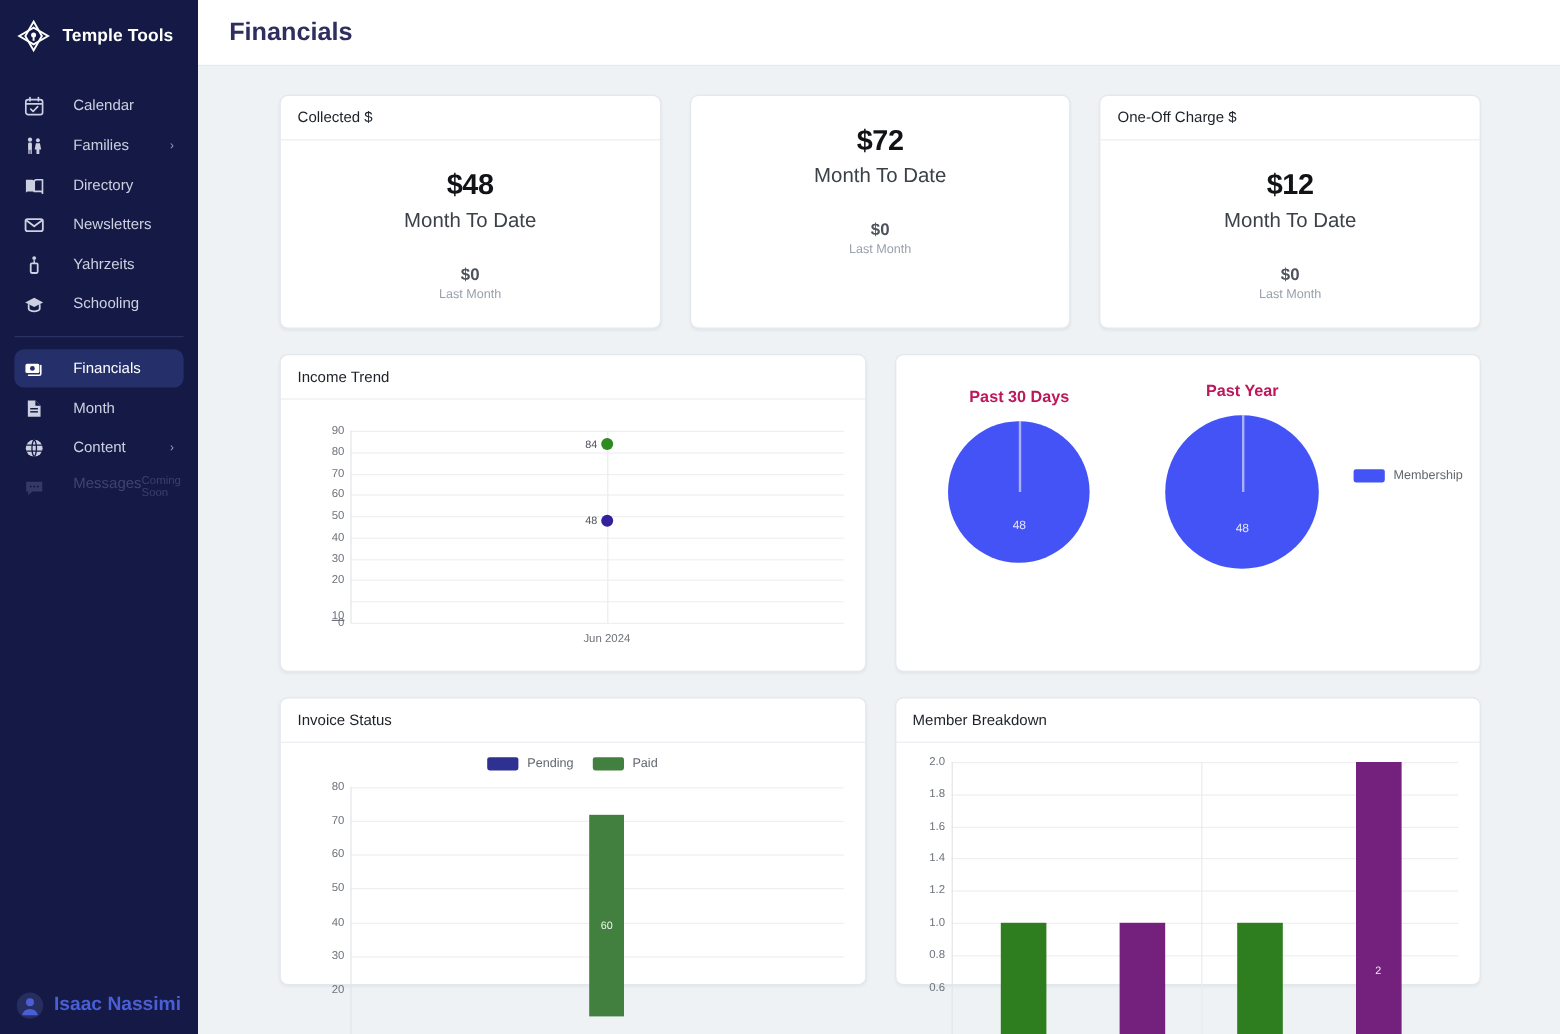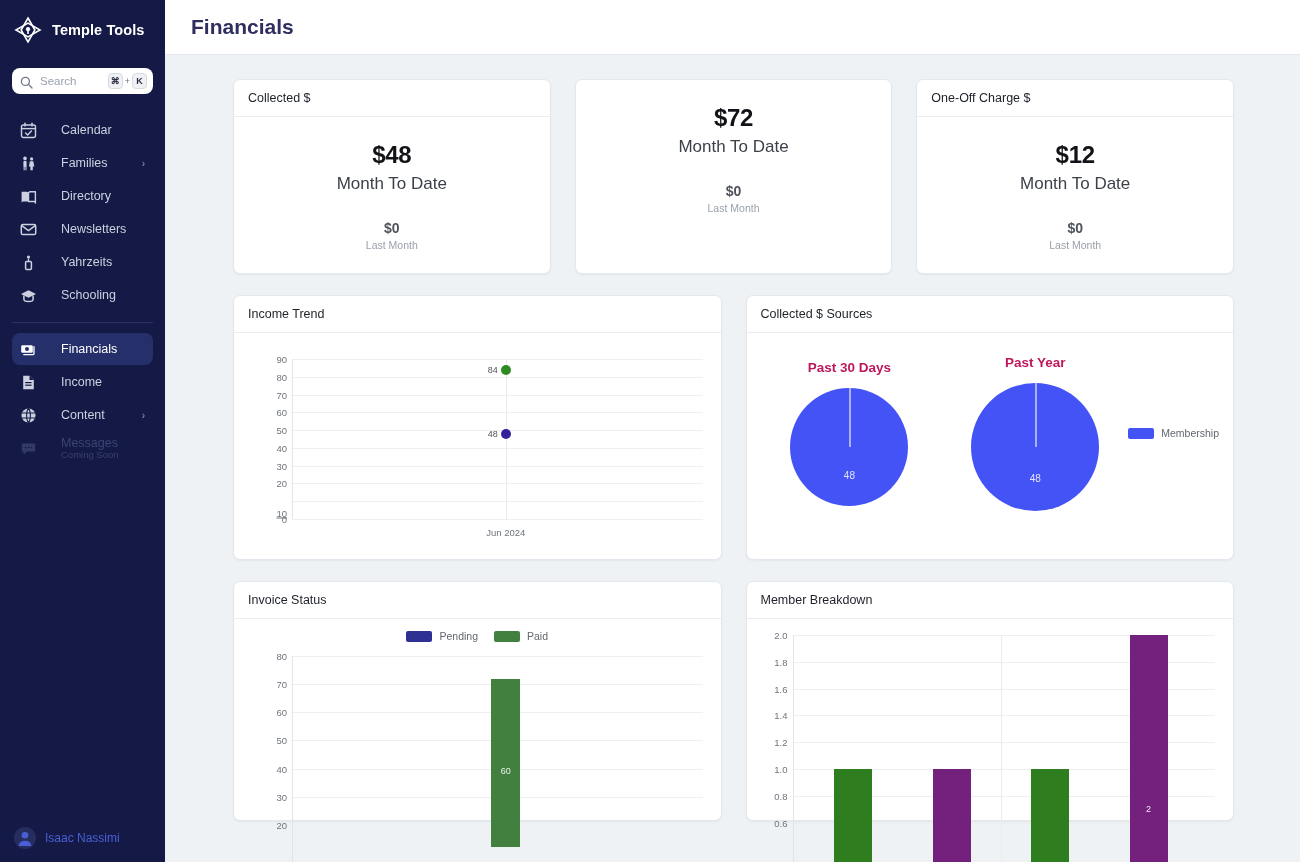--- a/index.html
+++ b/index.html
@@ -46,33 +46,33 @@
     display: flex; align-items: center; gap: 24px;
     height: 32px; border-radius: 8px; padding: 0 8px;
     color: #ccd0e0; font-size: 12.5px; cursor: pointer;
   }
   .nav-item .ico { flex: 0 0 17px; height: 17px; display: flex; align-items: center; justify-content: center; }
   .nav-item .lbl { flex: 1 1 auto; white-space: nowrap; }
   .nav-item.active { background: #25306b; color: #fff; }
   .nav-item.disabled { color: #3e4470; }
   .nav-item .chev { flex: 0 0 auto; font-size: 10px; color: #9aa0c0; }
   .nav-sub { font-size: 9.5px; line-height: 1.1; color: #3a406c; }
-  .nav-stack { display: flex; flex-direction: column; line-height: 1.15; }
+  .nav-stack { display: flex; flex-direction: row; line-height: 1.15; }
   .nav-divider { height: 1px; background: #2b3160; margin: 11px 12px 10px 12px; }
 
   .user-row {
     position: absolute; left: 0; bottom: 13px; width: 165px;
     display: flex; align-items: center; gap: 9px; padding: 0 14px;
     cursor: pointer;
   }
   .avatar {
     width: 22px; height: 22px; flex: 0 0 22px; border-radius: 50%;
     background: #262e60; display: flex; align-items: center; justify-content: center;
   }
-  .user-name { color: #4a5fd6; font-size: 12px; font-weight: normal; }
+  .user-name { color: #4a5fd6; font-size: 16px; font-weight: bold; }
 
   
   .main { flex: 1 1 auto; height: 862px; display: flex; flex-direction: column; overflow: hidden; }
   .topbar {
     background: #fff; height: 55px; flex: 0 0 55px;
     display: flex; align-items: center; padding-left: 26px;
     border-bottom: 1px solid #e4e8ee;
   }
   .page-title { font-size: 21px; font-weight: bold; color: #2f2e5e; }
 
@@ -151,36 +151,20 @@
         <svg viewBox="0 0 28 28" width="28" height="28">
           <path d="M14 2 L20.9 14 L14 26 L7.1 14 Z" fill="none" stroke="#fff" stroke-width="1.6"></path>
           <path d="M14 26 L7.1 14 L14 2 L20.9 14 Z" fill="none" stroke="#fff" stroke-width="1.6" transform="rotate(90 14 14)"></path>
           <circle cx="14" cy="13.2" r="2.1" fill="#fff"></circle>
           <rect x="13.2" y="13" width="1.6" height="5" fill="#fff"></rect>
         </svg>
       </span>
       <span class="brand-name">Temple Tools</span>
     </div>
 
-    <div class="search-wrap">
-      <div class="search-box">
-        <span class="mag">
-          <svg viewBox="0 0 13 13" width="13" height="13">
-            <circle cx="5.4" cy="5.4" r="4" fill="none" stroke="#6f7585" stroke-width="1.3"></circle>
-            <line x1="8.4" y1="8.4" x2="12" y2="12" stroke="#6f7585" stroke-width="1.3" stroke-linecap="round"></line>
-          </svg>
-        </span>
-        <input class="search-input" type="text" placeholder="Search" style="">
-        <span class="kbd-group">
-          <span class="kbd">⌘</span>
-          <span class="kbd-plus">+</span>
-          <span class="kbd">K</span>
-        </span>
-      </div>
-    </div>
 
     <nav class="nav">
       <div class="nav-item">
         <span class="ico">
           <svg viewBox="0 0 17 17" width="17" height="17">
               <rect x="1.5" y="3" width="14" height="12.5" rx="2" fill="none" stroke="#ccd0e0" stroke-width="1.4"></rect>
               <line x1="1.5" y1="6.6" x2="15.5" y2="6.6" stroke="#ccd0e0" stroke-width="1.4"></line>
               <line x1="5" y1="1.3" x2="5" y2="4" stroke="#ccd0e0" stroke-width="1.4" stroke-linecap="round"></line>
               <line x1="12" y1="1.3" x2="12" y2="4" stroke="#ccd0e0" stroke-width="1.4" stroke-linecap="round"></line>
               <path d="M5.6 11 L7.6 12.9 L11.4 8.9" fill="none" stroke="#ccd0e0" stroke-width="1.4" stroke-linecap="round" stroke-linejoin="round"></path>
@@ -262,21 +246,21 @@
 
       <div class="nav-item">
         <span class="ico">
           <svg viewBox="0 0 17 17" width="17" height="17">
               <path d="M3.2 1.8 h6.3 l4.3 4.3 v9.1 h-10.6 z" fill="#ccd0e0"></path>
               <path d="M9.5 1.8 v4.3 h4.3" fill="#141a45"></path>
               <rect x="5.2" y="8" width="6.4" height="1.2" fill="#141a45"></rect>
               <rect x="5.2" y="10.6" width="6.4" height="1.2" fill="#141a45"></rect>
             </svg>
         </span>
-        <span class="lbl">Income</span>
+        <span class="lbl">Month</span>
       </div>
 
       <div class="nav-item">
         <span class="ico">
           <svg viewBox="0 0 17 17" width="17" height="17">
               <circle cx="8.5" cy="8.5" r="7" fill="#ccd0e0"></circle>
               <path d="M8.5 1.5 c-2.5 2.6 -2.5 11.4 0 14 M8.5 1.5 c2.5 2.6 2.5 11.4 0 14 M1.8 6 h13.4 M1.8 11 h13.4" fill="none" stroke="#141a45" stroke-width="1.1"></path>
             </svg>
         </span>
         <span class="lbl">Content</span>
@@ -378,21 +362,20 @@
                 <div class="dot" style="left: 213.72px; top: 10.6667px; background: rgb(46, 139, 34);"></div>
                 <div class="dot-lbl" style="left: 205.72px; top: 10.6667px;">84</div>
                 <div class="dot" style="left: 213.72px; top: 74.6667px; background: rgb(51, 33, 156);"></div>
                 <div class="dot-lbl" style="left: 205.72px; top: 74.6667px;">48</div>
                 <div class="xlabel" style="left: 213.72px; top: 168px;">Jun 2024</div>
               </div>
           </div>
         </div>
 
         <div class="card chart-card">
-          <div class="card-head">Collected $ Sources</div>
           <div class="chart-body" style="height:226px;">
             <div class="pies">
               <div class="pie-col">
                 <div class="pie-title">Past 30 Days</div>
                 <div class="pie" id="pie0" style="background: rgb(68, 83, 245);">
                   <span class="pie-seam"></span>
                   <span class="pie-val">48</span>
                 </div>
               </div>
               <div class="pie-col">

